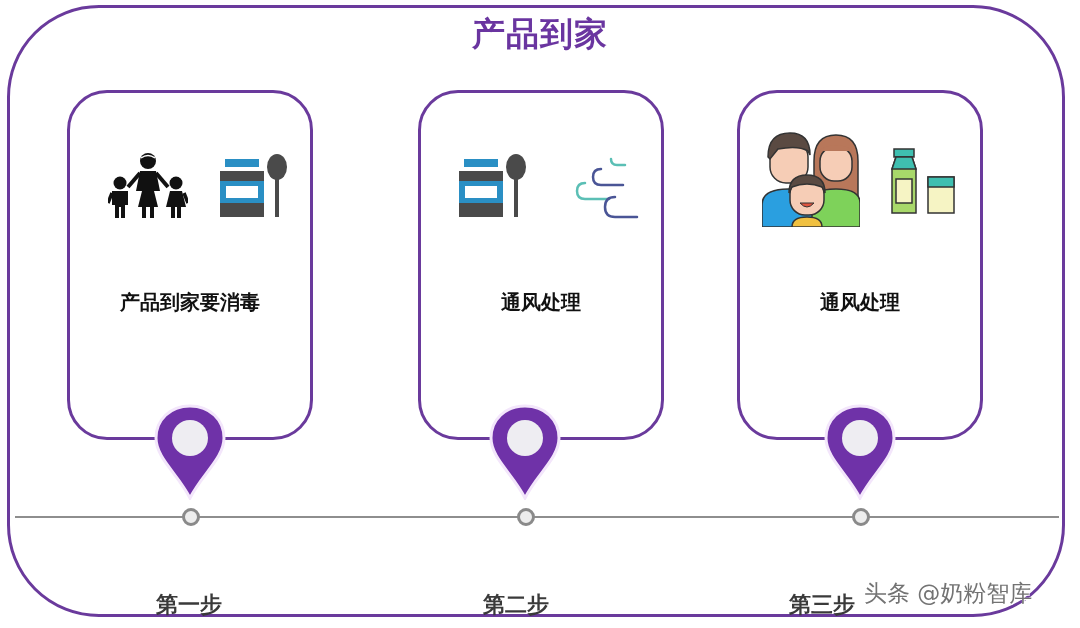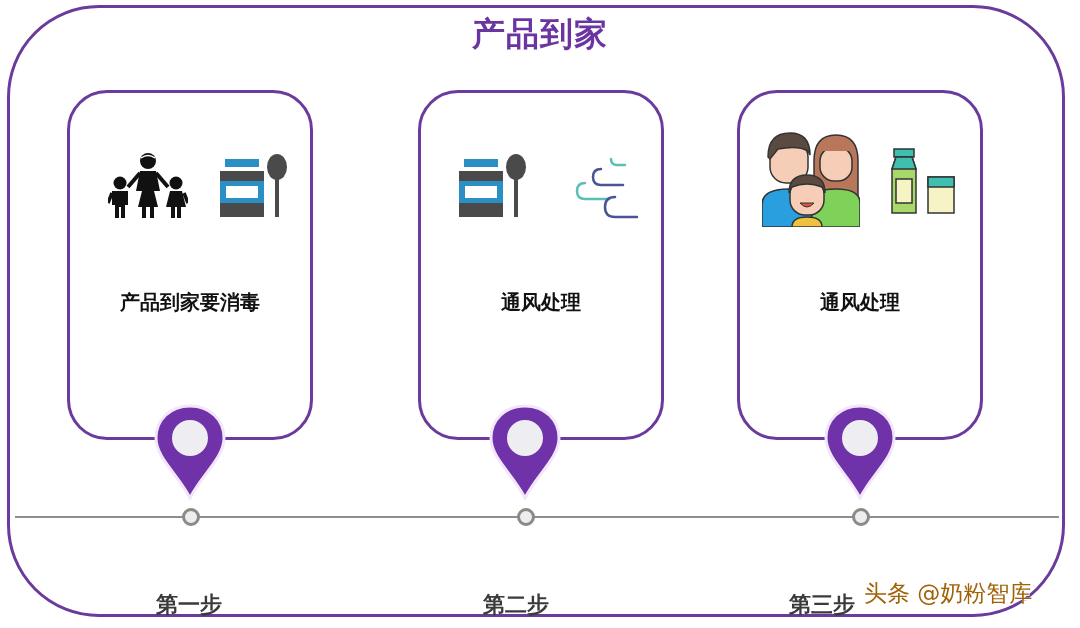--- a/index.html
+++ b/index.html
@@ -6,21 +6,21 @@
   body{width:1080px;height:628px;position:relative;overflow:hidden;font-family:"DejaVu Sans","Liberation Sans",sans-serif;}
   .frame{position:absolute;left:7px;top:5px;width:1058px;height:612px;border:3px solid #6a3a9c;border-radius:92px;box-sizing:border-box;}
   .title{position:absolute;left:0;width:1080px;top:12px;text-align:center;font-size:33px;font-weight:bold;color:#6a35a0;letter-spacing:1px;}
   .card{position:absolute;top:90px;width:246px;height:350px;border:3.5px solid #6a3a9c;border-radius:40px;box-sizing:border-box;background:#fff;}
   .card-label{position:absolute;left:0;right:0;top:196px;text-align:center;font-size:20px;font-weight:bold;color:#111;}
   .icon{position:absolute;}
   .pin{position:absolute;width:72px;height:96px;}
   .timeline{position:absolute;left:15px;top:516px;width:1044px;height:2px;background:#8e8e8e;}
   .node{position:absolute;width:12px;height:12px;border:3px solid #8a8a8a;border-radius:50%;background:#ededed;top:508px;}
   .step{position:absolute;top:578px;width:140px;text-align:center;font-size:22px;font-weight:bold;color:#3a3a3a;margin-top:12px;}
-  .watermark{position:absolute;left:864px;top:578px;font-size:23px;color:#a16207;text-shadow:0 0 1px #fff, 1px 1px 0 #fff;}
+  .watermark{position:absolute;left:864px;top:578px;font-size:23px;color:#737373;text-shadow:0 0 1px #fff, 1px 1px 0 #fff;}
 </style>
 </head>
 <body>
 
 <div class="frame"></div>
 <div class="title">产品到家</div>
 
 <div class="card" style="left:67px;">
   <svg class="icon" style="left:38px;top:58px;" width="80" height="70" viewBox="0 0 80 70">
 

